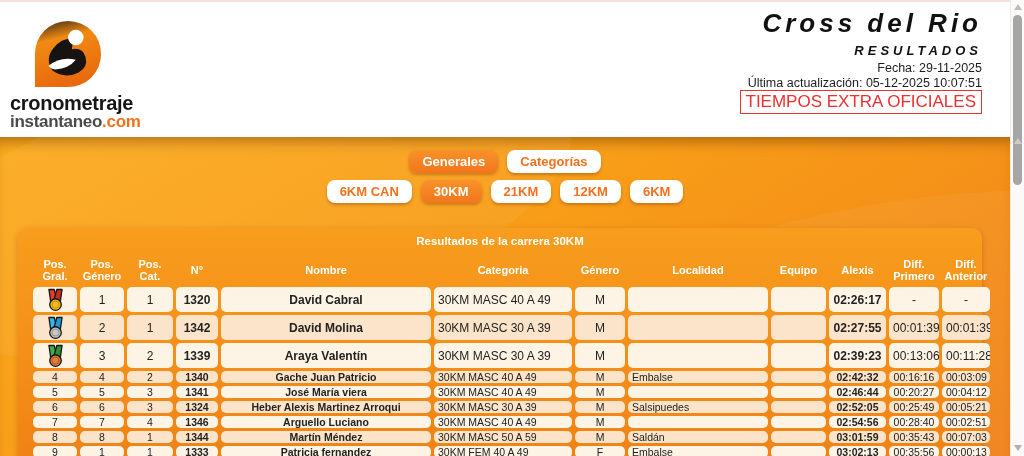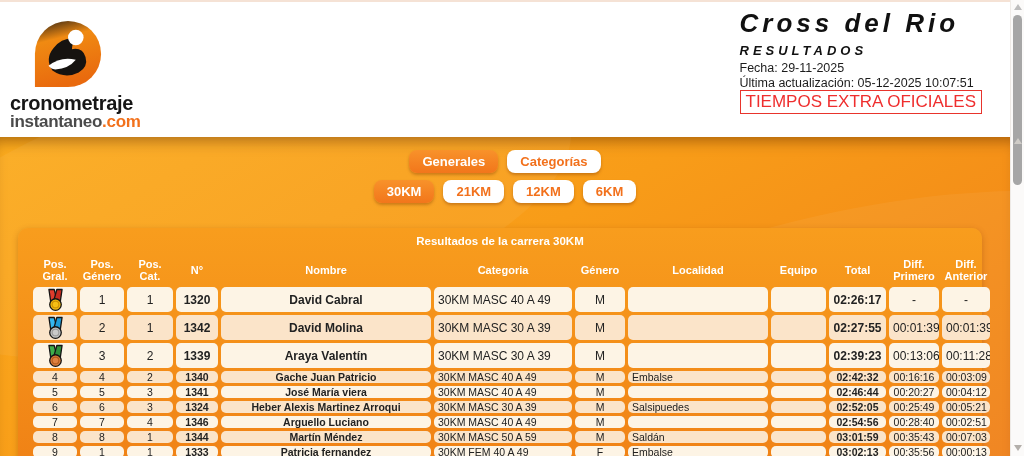--- a/index.html
+++ b/index.html
@@ -8,21 +8,21 @@
   .page { position:relative; width:1024px; height:456px; overflow:hidden; background:#fff; }
   .topline { position:absolute; top:0; left:0; width:100%; height:2px; background:#f5e2d5; }
 
   
   .header { position:absolute; top:2px; left:0; width:1010px; height:135px; background:#fff; }
   .logo { position:absolute; left:10px; top:16px; width:160px; }
   .logo svg { display:block; margin-left:22px; }
   .logo-l1 { font-size:20px; font-weight:bold; color:#161616; letter-spacing:-0.3px; line-height:1.0; margin-top:3px; }
   .logo-l2 { font-size:17px; font-weight:bold; color:#4a4a4a; letter-spacing:-0.3px; line-height:1.05; }
   .logo-l2 .com { color:#f2711c; }
-  .header-right { position:absolute; right:28px; top:8px; }
+  .header-right { position:absolute; right:28px; top:8px; text-align:right; }
   .event-title { font-size:26px; font-weight:800; font-style:italic; letter-spacing:4px; color:#111; line-height:1.05; }
   .event-subtitle { font-size:13px; font-weight:bold; font-style:italic; letter-spacing:4px; color:#111; margin-top:6px; }
   .event-info { margin-top:3px; font-size:12.5px; color:#1c1c1c; line-height:14.5px; }
   .extra-btn { display:inline-block; padding:1px 5px; border:1px solid #e8342c; color:#ef2e2e; font-size:17px; background:#fff; text-decoration:none; cursor:pointer; }
 
   
   .bodyarea { position:absolute; top:137px; left:0; width:1010px; height:319px;
     background:linear-gradient(150deg,#fbab1e 0%,#f89c18 45%,#f08018 100%);
     box-shadow:inset 0 12px 14px -8px rgba(110,55,0,.55); overflow:hidden; }
   .streak { position:absolute; background:rgba(255,255,255,.05); transform:rotate(-14deg); border-radius:50%; }
@@ -100,20 +100,21 @@
 
   <div class="bodyarea">
     <div class="streak s1"></div>
     <div class="streak s2"></div>
 
     <div class="tabs views" id="viewTabs">
         <button class="tab active">Generales</button>
         <button class="tab">Categorías</button>
       </div>
     <div class="tabs races" id="raceTabs">
+        <button class="tab">6KM CAN</button>
         <button class="tab active">30KM</button>
         <button class="tab">21KM</button>
         <button class="tab">12KM</button>
         <button class="tab">6KM</button>
       </div>
 
     <div class="panel">
       <div class="table-title">Resultados de la carrera 30KM</div>
       <table>
         <colgroup>
@@ -134,21 +135,21 @@
             <tr>
               <th>Pos. Gral.</th>
               <th>Pos. Género</th>
               <th>Pos. Cat.</th>
               <th>N°</th>
               <th>Nombre</th>
               <th>Categoria</th>
               <th>Género</th>
               <th>Localidad</th>
               <th>Equipo</th>
-              <th>Total</th>
+              <th>Alexis</th>
               <th>Diff. Primero</th>
               <th>Diff. Anterior</th>
             </tr>
           </thead>
         <tbody id="tbody">
             <tr class="big odd">
               <td class="medalcell"><svg width="21" height="24" viewBox="0 0 24 26">
                   <polygon points="4.5,1 10.5,1 13.5,12 6.5,14.5" fill="#e03d2d" stroke="#151515" stroke-width="1.5" stroke-linejoin="round"></polygon>
                   <polygon points="19.5,1 13.5,1 10.5,12 17.5,14.5" fill="#c62b1e" stroke="#151515" stroke-width="1.5" stroke-linejoin="round"></polygon>
                   <circle cx="12" cy="18.2" r="6.6" fill="#f6c014" stroke="#151515" stroke-width="1.5"></circle>

